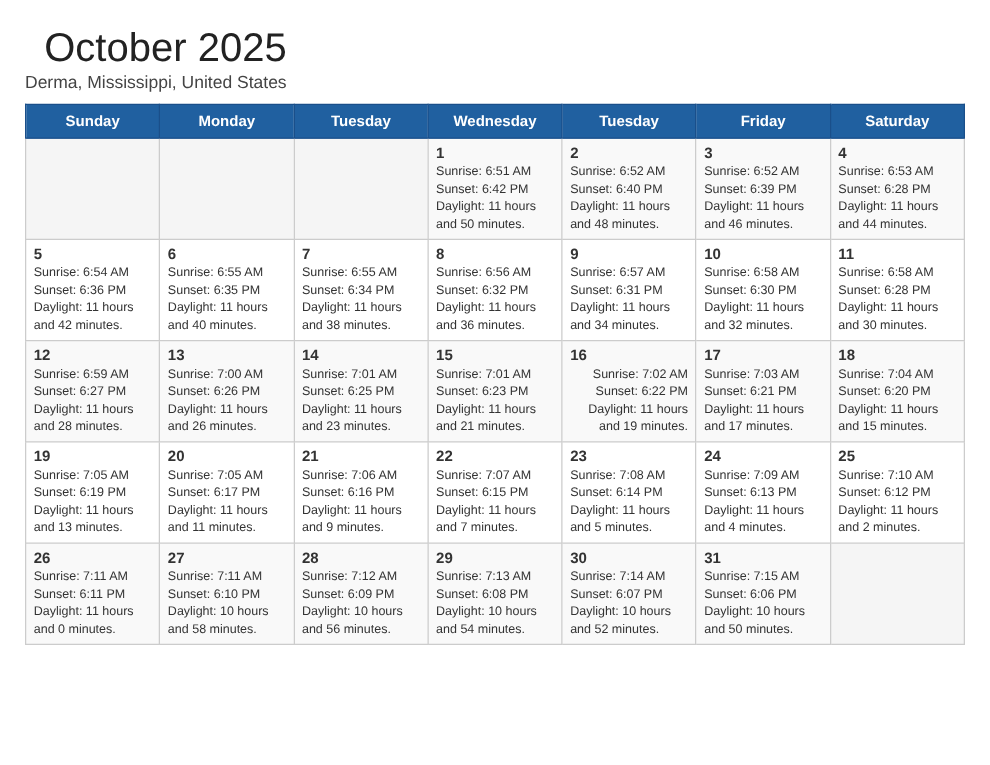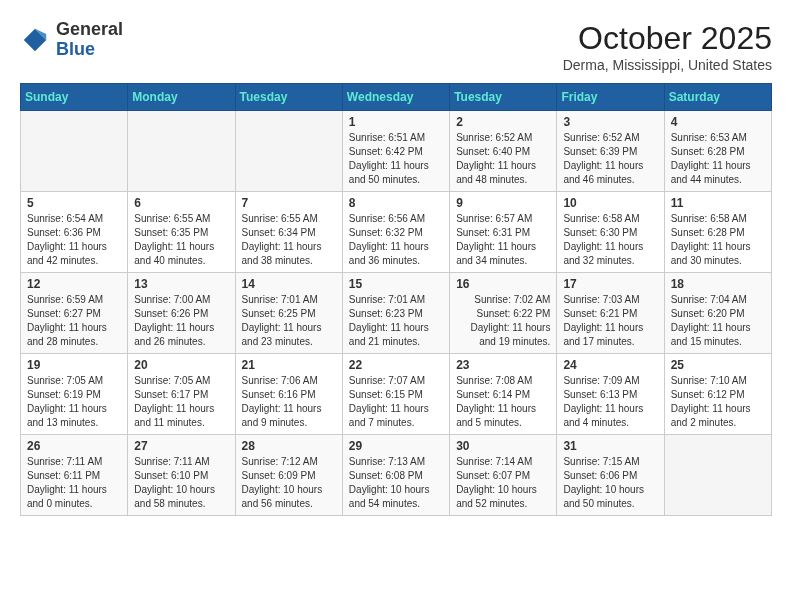--- a/index.html
+++ b/index.html
@@ -44,25 +44,25 @@
       font-size: 14px;
       color: #444;
     }
     .calendar {
       width: 100%;
       border-collapse: collapse;
       border: 1px solid #ccc;
     }
     .calendar th {
       background: #2060a0;
-      color: #5eead4;
+      color: #ffffff;
       font-size: 12px;
       font-weight: bold;
       padding: 6px 4px;
-      text-align: left;
+      text-align: center;
       border: 1px solid #1a4f8a;
     }
     .calendar td {
       width: 107px;
       min-height: 80px;
       vertical-align: top;
       padding: 4px 6px;
       border: 1px solid #ccc;
       font-size: 10px;
       color: #333;
@@ -84,30 +84,20 @@
       font-size: 10px;
       line-height: 1.4;
       color: #333;
     }
     .empty { background: #f5f5f5 !important; }
   </style>
 </head>
 <body>
 
 <div class="header">
-  <div class="logo">
-    <svg class="logo-icon" viewBox="0 0 40 40">
-      <polygon points="20,5 35,20 20,35 5,20" fill="#2060a0"></polygon>
-      <polygon points="20,5 35,12 35,20" fill="#4090d0"></polygon>
-    </svg>
-    <div class="logo-text">
-      <div class="logo-general">General</div>
-      <div class="logo-blue">Blue</div>
-    </div>
-  </div>
   <div class="title-block">
     <div class="month-title">October 2025</div>
     <div class="location">Derma, Mississippi, United States</div>
   </div>
 </div>
 
 <table class="calendar">
   <thead>
     <tr>
     <th>Sunday</th>

